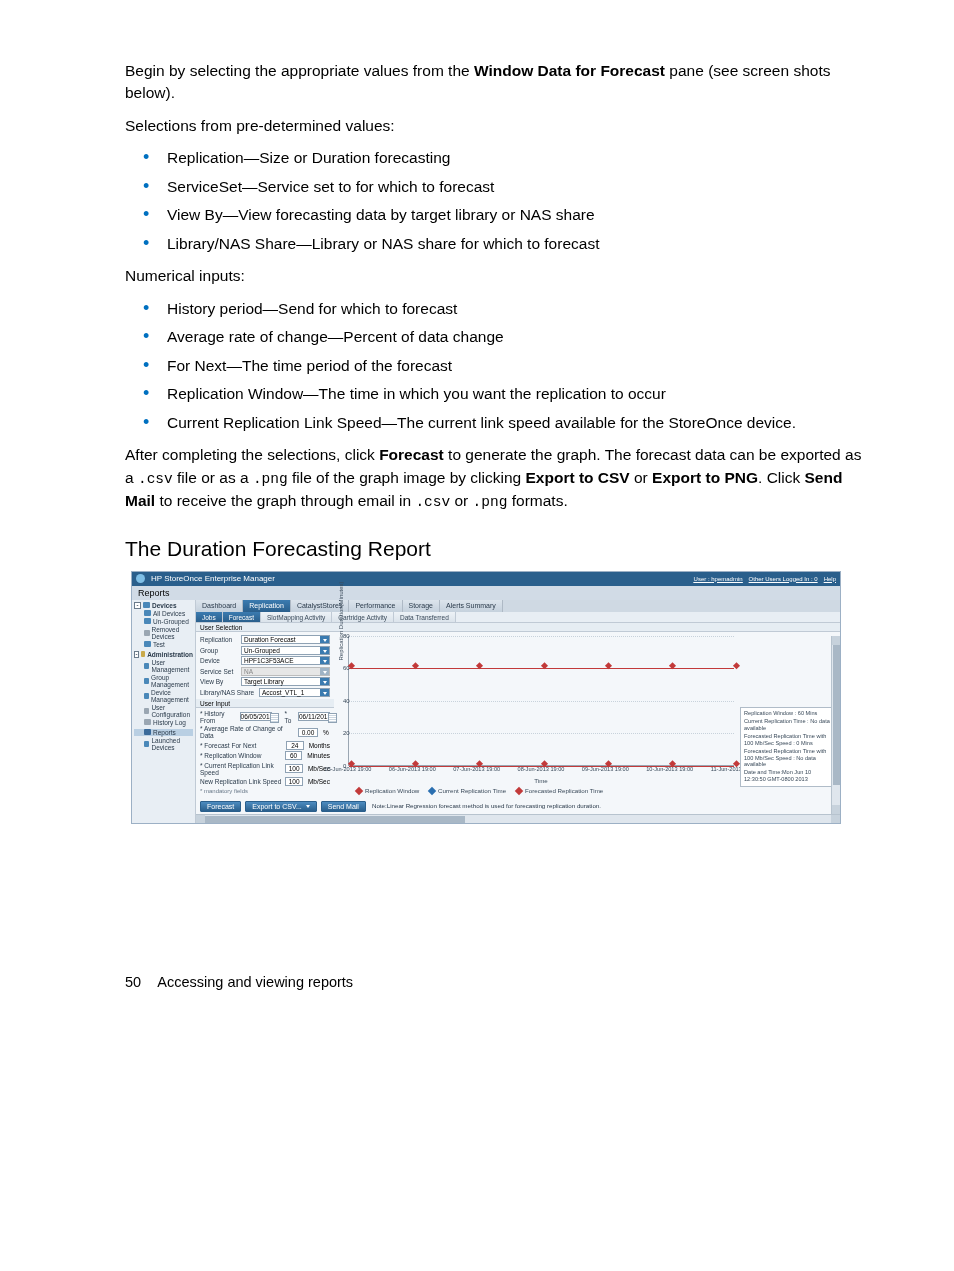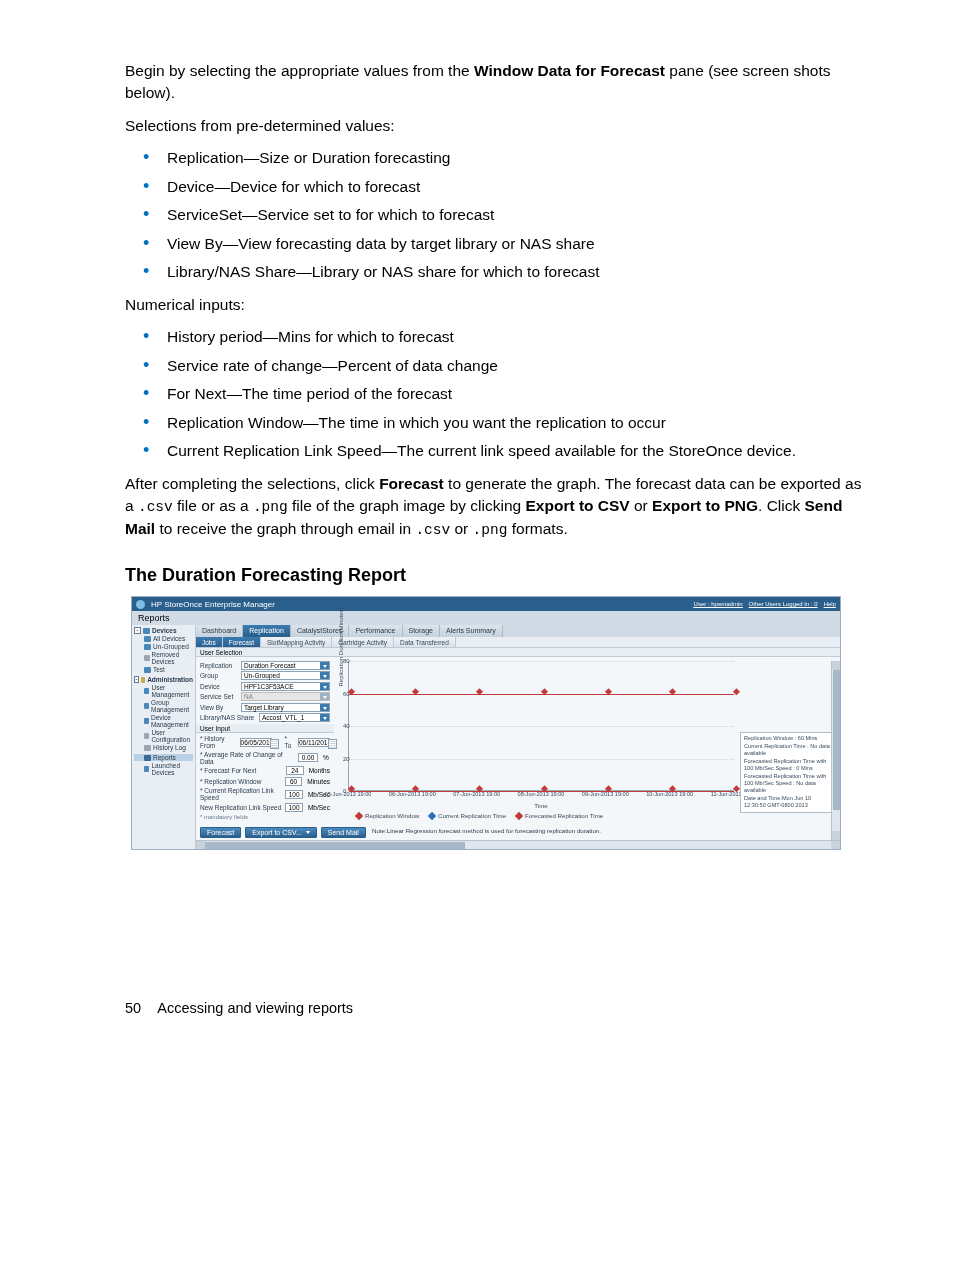--- a/index.html
+++ b/index.html
@@ -4,21 +4,21 @@
 <style>
   * { box-sizing: border-box; margin: 0; padding: 0; }
   html, body { width: 954px; font-family: Arial, Helvetica, sans-serif; color: #000; background: #fff; }
   .page { padding: 60px 90px 40px 125px; }
   .body-text { font-size: 15.5px; line-height: 1.45; margin-bottom: 10px; font-weight: 300; }
   .body-text .bold { font-weight: 700; }
   .body-text .mono { font-family: "Courier New", monospace; font-size: 14.5px; }
   ul.bullets { list-style: none; margin: 6px 0 10px 0; }
   ul.bullets li { position: relative; padding-left: 42px; font-size: 15.5px; line-height: 1.45; margin: 6px 0; font-weight: 300; }
   ul.bullets li::before { content: "•"; position: absolute; left: 18px; top: 0; color: #0070c0; font-size: 18px; line-height: 1.2; }
-  .section-head { font-size: 18px; font-weight: 700; margin: 24px 0 10px 0; }
+  .section-head { font-size: 21px; font-weight: 400; margin: 24px 0 10px 0; }
 
   
   .app { width: 710px; margin: 6px 0 0 6px; border: 1px solid #9cb0c5; font-size: 6.5px; background: #e8eef4; }
   .titlebar { display: flex; align-items: center; background: #2a5f8c; color: #fff; height: 14px; padding: 0 4px; }
   .titlebar .hp-logo { width: 9px; height: 9px; background: #7fbfe6; border-radius: 50%; margin-right: 6px; }
   .titlebar .title { flex: 1; font-size: 8px; }
   .titlebar .user-area { font-size: 6px; display: flex; gap: 6px; }
   .titlebar .user-area span { text-decoration: underline; cursor: pointer; }
   .subhead { background: #d1dbe6; padding: 2px 6px; font-size: 9px; }
   .app-body { display: flex; }
@@ -95,29 +95,28 @@
 </head>
 <body>
 
 <div class="page">
   <p class="body-text">
     <span>Begin by selecting the appropriate values from the </span><span class="bold">Window Data for Forecast</span><span> pane (see screen shots below).</span>
   </p>
   <p class="body-text">Selections from pre-determined values:</p>
   <ul class="bullets">
     <li>Replication—Size or Duration forecasting</li>
-    <li>Device—Device for which to forecast</li>
     <li>ServiceSet—Service set to for which to forecast</li>
     <li>View By—View forecasting data by target library or NAS share</li>
     <li>Library/NAS Share—Library or NAS share for which to forecast</li>
   </ul>
   <p class="body-text">Numerical inputs:</p>
   <ul class="bullets">
-    <li>History period—Mins for which to forecast</li>
-    <li>Service rate of change—Percent of data change</li>
+    <li>History period—Send for which to forecast</li>
+    <li>Average rate of change—Percent of data change</li>
     <li>For Next—The time period of the forecast</li>
     <li>Replication Window—The time in which you want the replication to occur</li>
     <li>Current Replication Link Speed—The current link speed available for the StoreOnce device.</li>
   </ul>
   <p class="body-text">
     <span>After completing the selections, click </span><span class="bold">Forecast</span><span> to generate the graph. The forecast data can be exported as a </span><span class="mono">.csv</span><span> file or as a </span><span class="mono">.png</span><span> file of the graph image by clicking </span><span class="bold">Export to CSV</span><span> or </span><span class="bold">Export to PNG</span><span>. Click </span><span class="bold">Send Mail</span><span> to receive the graph through email in </span><span class="mono">.csv</span><span> or </span><span class="mono">.png</span><span> formats.</span>
   </p>
   <p class="section-head">The Duration Forecasting Report</p>
 
   <div class="app">

